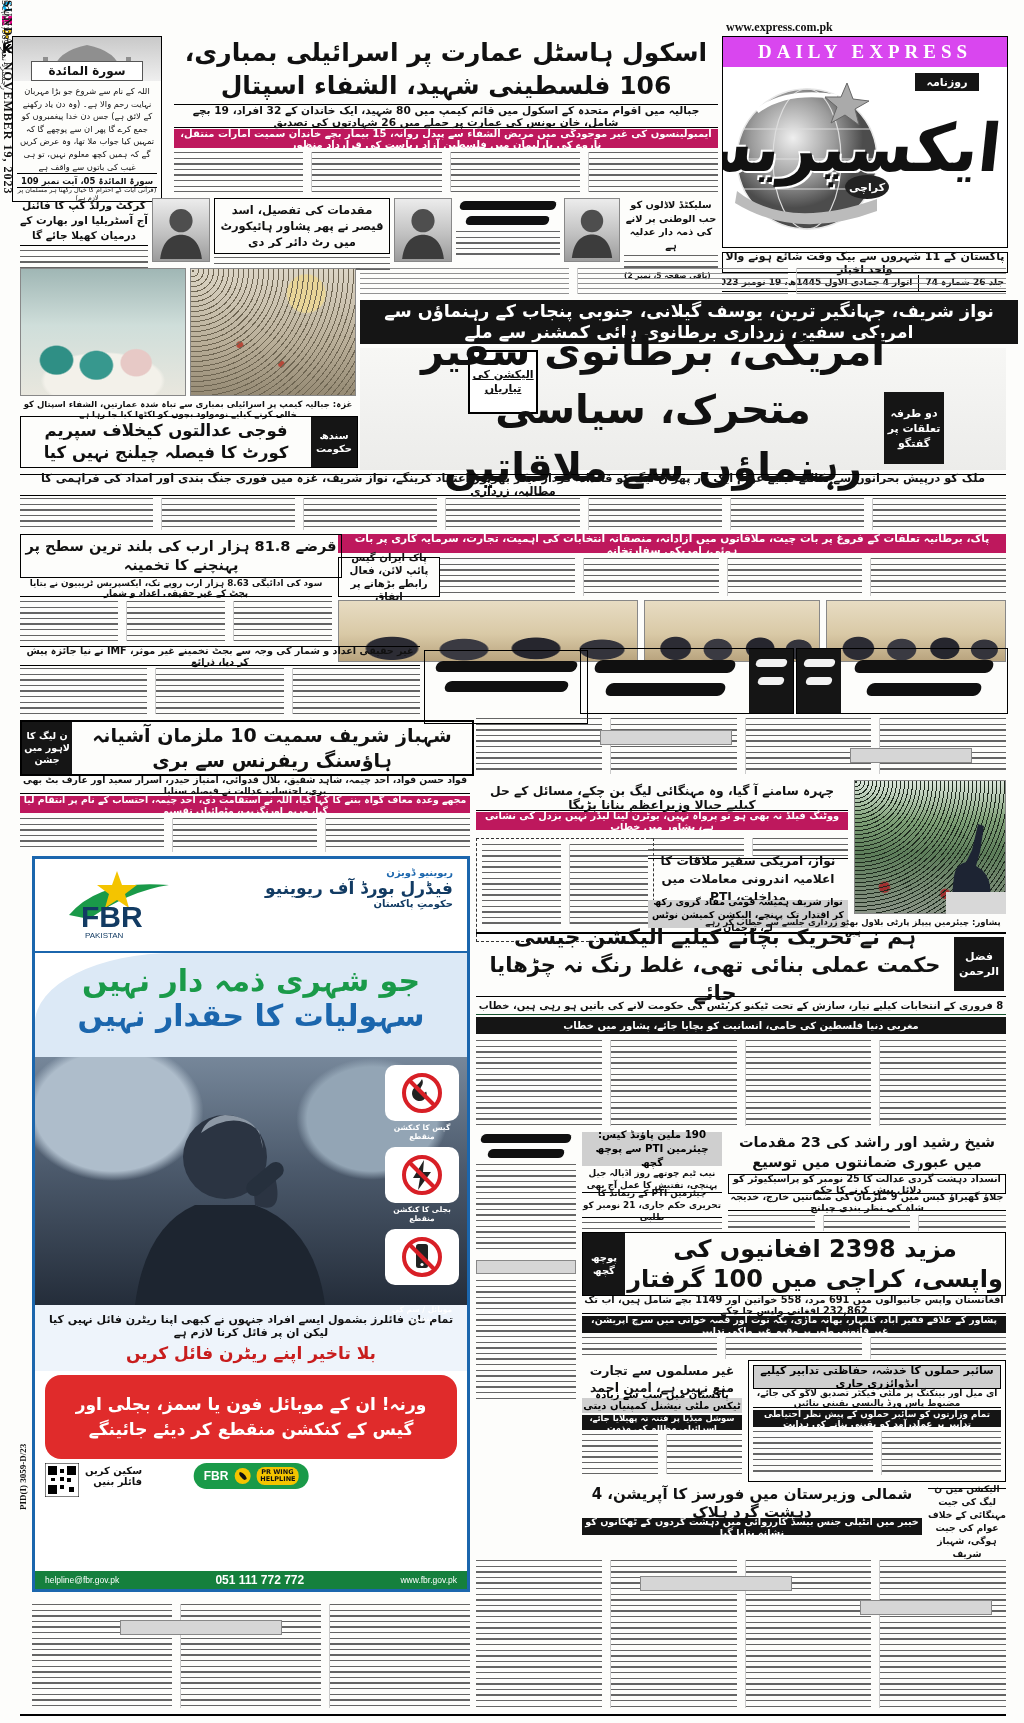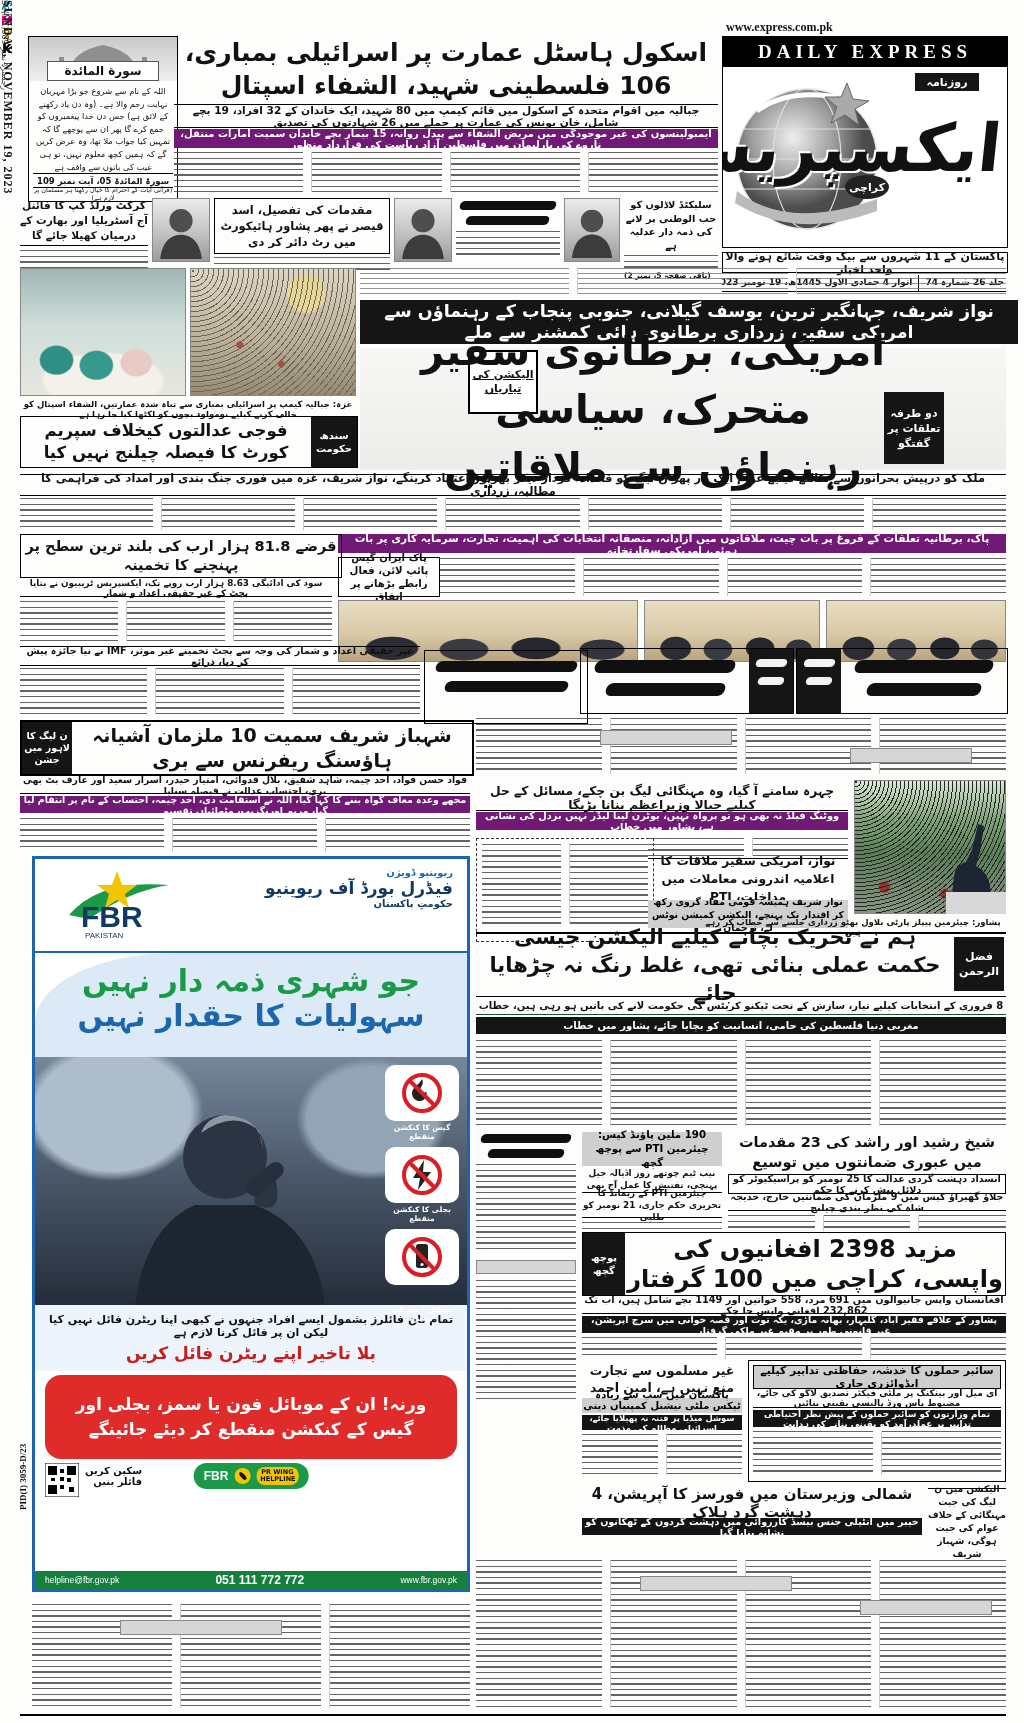--- a/index.html
+++ b/index.html
@@ -2,21 +2,21 @@
 <html><head>
 <meta charset="utf-8">
 <style>
   html,body{margin:0;padding:0;background:#e9e9e6;}
   #paper{position:relative;width:1024px;height:1723px;background:#fdfdfb;font-family:"DejaVu Sans",sans-serif;color:#111;overflow:hidden;}
   .abs{position:absolute;}
   .u{direction:rtl;font-weight:700;}
   .en{font-family:"Liberation Serif",serif;}
   .bb{border:1px solid #000;}
   .ctr{display:flex;align-items:center;justify-content:center;text-align:center;}
-  .gbar{background:#701a75;color:#fff;}
+  .gbar{background:#be185d;color:#fff;}
   .kbar{background:#151515;color:#fff;}
   .lbar{background:#cfcfcf;color:#000;}
   .sim{background:repeating-linear-gradient(180deg,#4a4a4a 0 1.4px,transparent 1.4px 5.6px);opacity:.85;}
   .siml{background:repeating-linear-gradient(180deg,#777 0 1.2px,transparent 1.2px 5px);opacity:.8;}
   .cols{display:flex;gap:8px;direction:rtl;}
   .cols>div{flex:1;border-left:1px solid #c2c2c2;padding-left:7px;}
   .cols>div:last-child{border-left:none;}
   .ink{background:#101010;border-radius:6px;transform:skewX(-16deg);}
   .inkw{background:#f2f2f2;border-radius:4px;transform:skewX(-16deg);}
   .photo{box-shadow:0 0 0 1px #888 inset;}
@@ -81,21 +81,21 @@
   <div class="abs" style="left:1;top:838;width:14px;text-align:center">
     <div style="color:#00aeef;font-weight:700;font-size:12px">C</div>
     <div style="color:#ec008c;font-weight:700;font-size:12px">M</div>
     <div style="color:#e8b800;font-weight:700;font-size:12px">Y</div>
     <div style="color:#000;font-weight:700;font-size:12px">K</div>
   </div>
 
   <div class="abs vert" style="left:1007;top:28;height:250px;font-size:8px;color:#333">SC(MC)989 رجسٹرڈ نمبر</div>
   <div class="abs vert en" style="left:1005;top:292;height:290px;font-size:12px;font-weight:700;letter-spacing:1px">SUNDAY, NOVEMBER 19, 2023</div>
 
-  <div class="abs bb" style="left:28px;top:36px;width:148px;height:164px">
+  <div class="abs bb" style="left:12px;top:36px;width:148px;height:164px">
     <div class="abs" style="left:0;top:0;right:0;height:44px;background:linear-gradient(180deg,#c9c9c9,#efefef)">
       <svg width="148" height="44">
           <path d="M40 34 Q44 14 74 8 Q104 14 108 34 Z" fill="#8f8f8f"></path>
           <rect x="30" y="20" width="5" height="14" fill="#8f8f8f"></rect>
           <rect x="113" y="20" width="5" height="14" fill="#8f8f8f"></rect>
         </svg>
       <div class="abs u ctr" style="left:18px;top:24px;right:18px;height:18px;background:#fff;border:1px solid #555;font-size:12px">سورة المائدة</div>
     </div>
     <div class="abs u" style="left:5px;top:48px;right:5px;height:88px;font-size:8.3px;font-weight:400;line-height:12.6px;text-align:center;overflow:hidden">اللہ کے نام سے شروع جو بڑا مہربان نہایت رحم والا ہے۔ (وہ دن یاد رکھنے کے لائق ہے) جس دن خدا پیغمبروں کو جمع کرے گا پھر ان سے پوچھے گا کہ تمہیں کیا جواب ملا تھا، وہ عرض کریں گے کہ ہمیں کچھ معلوم نہیں، تو ہی غیب کی باتوں سے واقف ہے</div>
     <div class="abs u ctr" style="left:4px;top:136px;right:4px;height:13px;border-top:1px solid #000;font-size:8.5px">سورۃ المائدۃ 05، آیت نمبر 109</div>
@@ -107,21 +107,21 @@
   <div class="abs u ctr gbar" style="left:174px;top:129px;width:544px;height:19px;font-size:10px">ایمبولینسوں کی غیر موجودگی میں مریض الشفاء سے پیدل روانہ، 15 بیمار بچے خاندان سمیت امارات منتقل، ناروے کی پارلیمان میں فلسطین آزاد ریاست کی قرارداد منظور</div>
   <div class="abs cols" style="left:174px;top:152px;width:544px;height:40px">
     <div class="sim"></div>
       <div class="sim"></div>
       <div class="sim"></div>
       <div class="sim"></div>
   </div>
 
   <div class="abs en" style="left:726px;top:20px;font-size:12px;font-weight:700">www.express.com.pk</div>
   <div class="abs" style="left:722px;top:36px;width:284px;height:210px;border:1px solid #000">
-    <div class="en ctr" style="height:30px;background:#000000;color:#fff;font-size:19px;letter-spacing:5px;font-weight:700">DAILY EXPRESS</div>
+    <div class="en ctr" style="height:30px;background:#d946ef;color:#fff;font-size:19px;letter-spacing:5px;font-weight:700">DAILY EXPRESS</div>
     <div style="position:relative;height:178px;background:#fff;overflow:hidden">
       <svg class="abs" style="left:4px;top:4px" width="170" height="170" viewBox="0 0 170 170">
         <circle cx="80" cy="88" r="70" fill="url(#gg)"></circle>
         <ellipse cx="80" cy="88" rx="70" ry="70" fill="none" stroke="#e8e8e8" stroke-width="1.5"></ellipse>
         <ellipse cx="80" cy="88" rx="34" ry="70" fill="none" stroke="#ddd" stroke-width="1.2"></ellipse>
         <line x1="10" y1="88" x2="150" y2="88" stroke="#ddd" stroke-width="1.2"></line>
         <line x1="16" y1="58" x2="144" y2="58" stroke="#ddd" stroke-width="1"></line>
         <line x1="16" y1="118" x2="144" y2="118" stroke="#ddd" stroke-width="1"></line>
         <path d="M30 40 Q60 18 110 26" stroke="#fff" stroke-width="5" fill="none"></path>
         <polygon points="120,12 126,28 142,30 128,38 132,54 118,44 104,52 110,36 98,26 114,26" fill="#aaa" stroke="#666"></polygon>
@@ -330,21 +330,21 @@
         <div class="sim"></div>
       </div>
   </div>
 
   <div class="abs" style="left:582px;top:1232px;width:424px">
     <div style="display:flex;direction:rtl;border:1px solid #000;height:62px">
       <div class="u ctr" style="flex:1;font-size:24px;line-height:30px">مزید 2398 افغانیوں کی واپسی، کراچی میں 100 گرفتار</div>
       <div class="u kbar ctr" style="width:42px;font-size:10px;line-height:13px">پوچھ گچھ</div>
     </div>
     <div class="u ctr" style="height:17px;font-size:9.8px;border-bottom:1px solid #000">افغانستان واپس جانیوالوں میں 691 مرد، 558 خواتین اور 1149 بچے شامل ہیں، اب تک 232,862 افغانی واپس جا چکے</div>
-    <div class="u ctr kbar" style="height:17px;font-size:9.3px;margin-top:2px">پشاور کے علاقے فقیر آباد، گلبہار، بھانہ ماڑی، یکہ توت اور قصہ خوانی میں سرچ آپریشن، غیر قانونی طور پر مقیم غیر ملکی گرفتار</div>
+    <div class="u ctr kbar" style="height:17px;font-size:9.3px;margin-top:2px">پشاور کے علاقے فقیر آباد، گلبہار، بھانہ ماڑی، یکہ توت اور قصہ خوانی میں سرچ آپریشن، غیر قانونی طور پر مقیم غیر ملکی تدابیر</div>
     <div class="cols" style="height:22px;margin-top:4px">
         <div class="sim"></div>
         <div class="sim"></div>
         <div class="sim"></div>
       </div>
   </div>
 
   <div class="abs" style="left:582px;top:1362px;width:160px">
     <div class="u ctr" style="height:34px;font-size:12.5px;line-height:17px">غیر مسلموں سے تجارت منع نہیں ہے، امین احمد</div>
     <div class="u ctr lbar" style="height:15px;font-size:10px;margin-top:2px">پاکستان میں سب سے زیادہ ٹیکس ملٹی نیشنل کمپنیاں دیتی ہیں</div>

